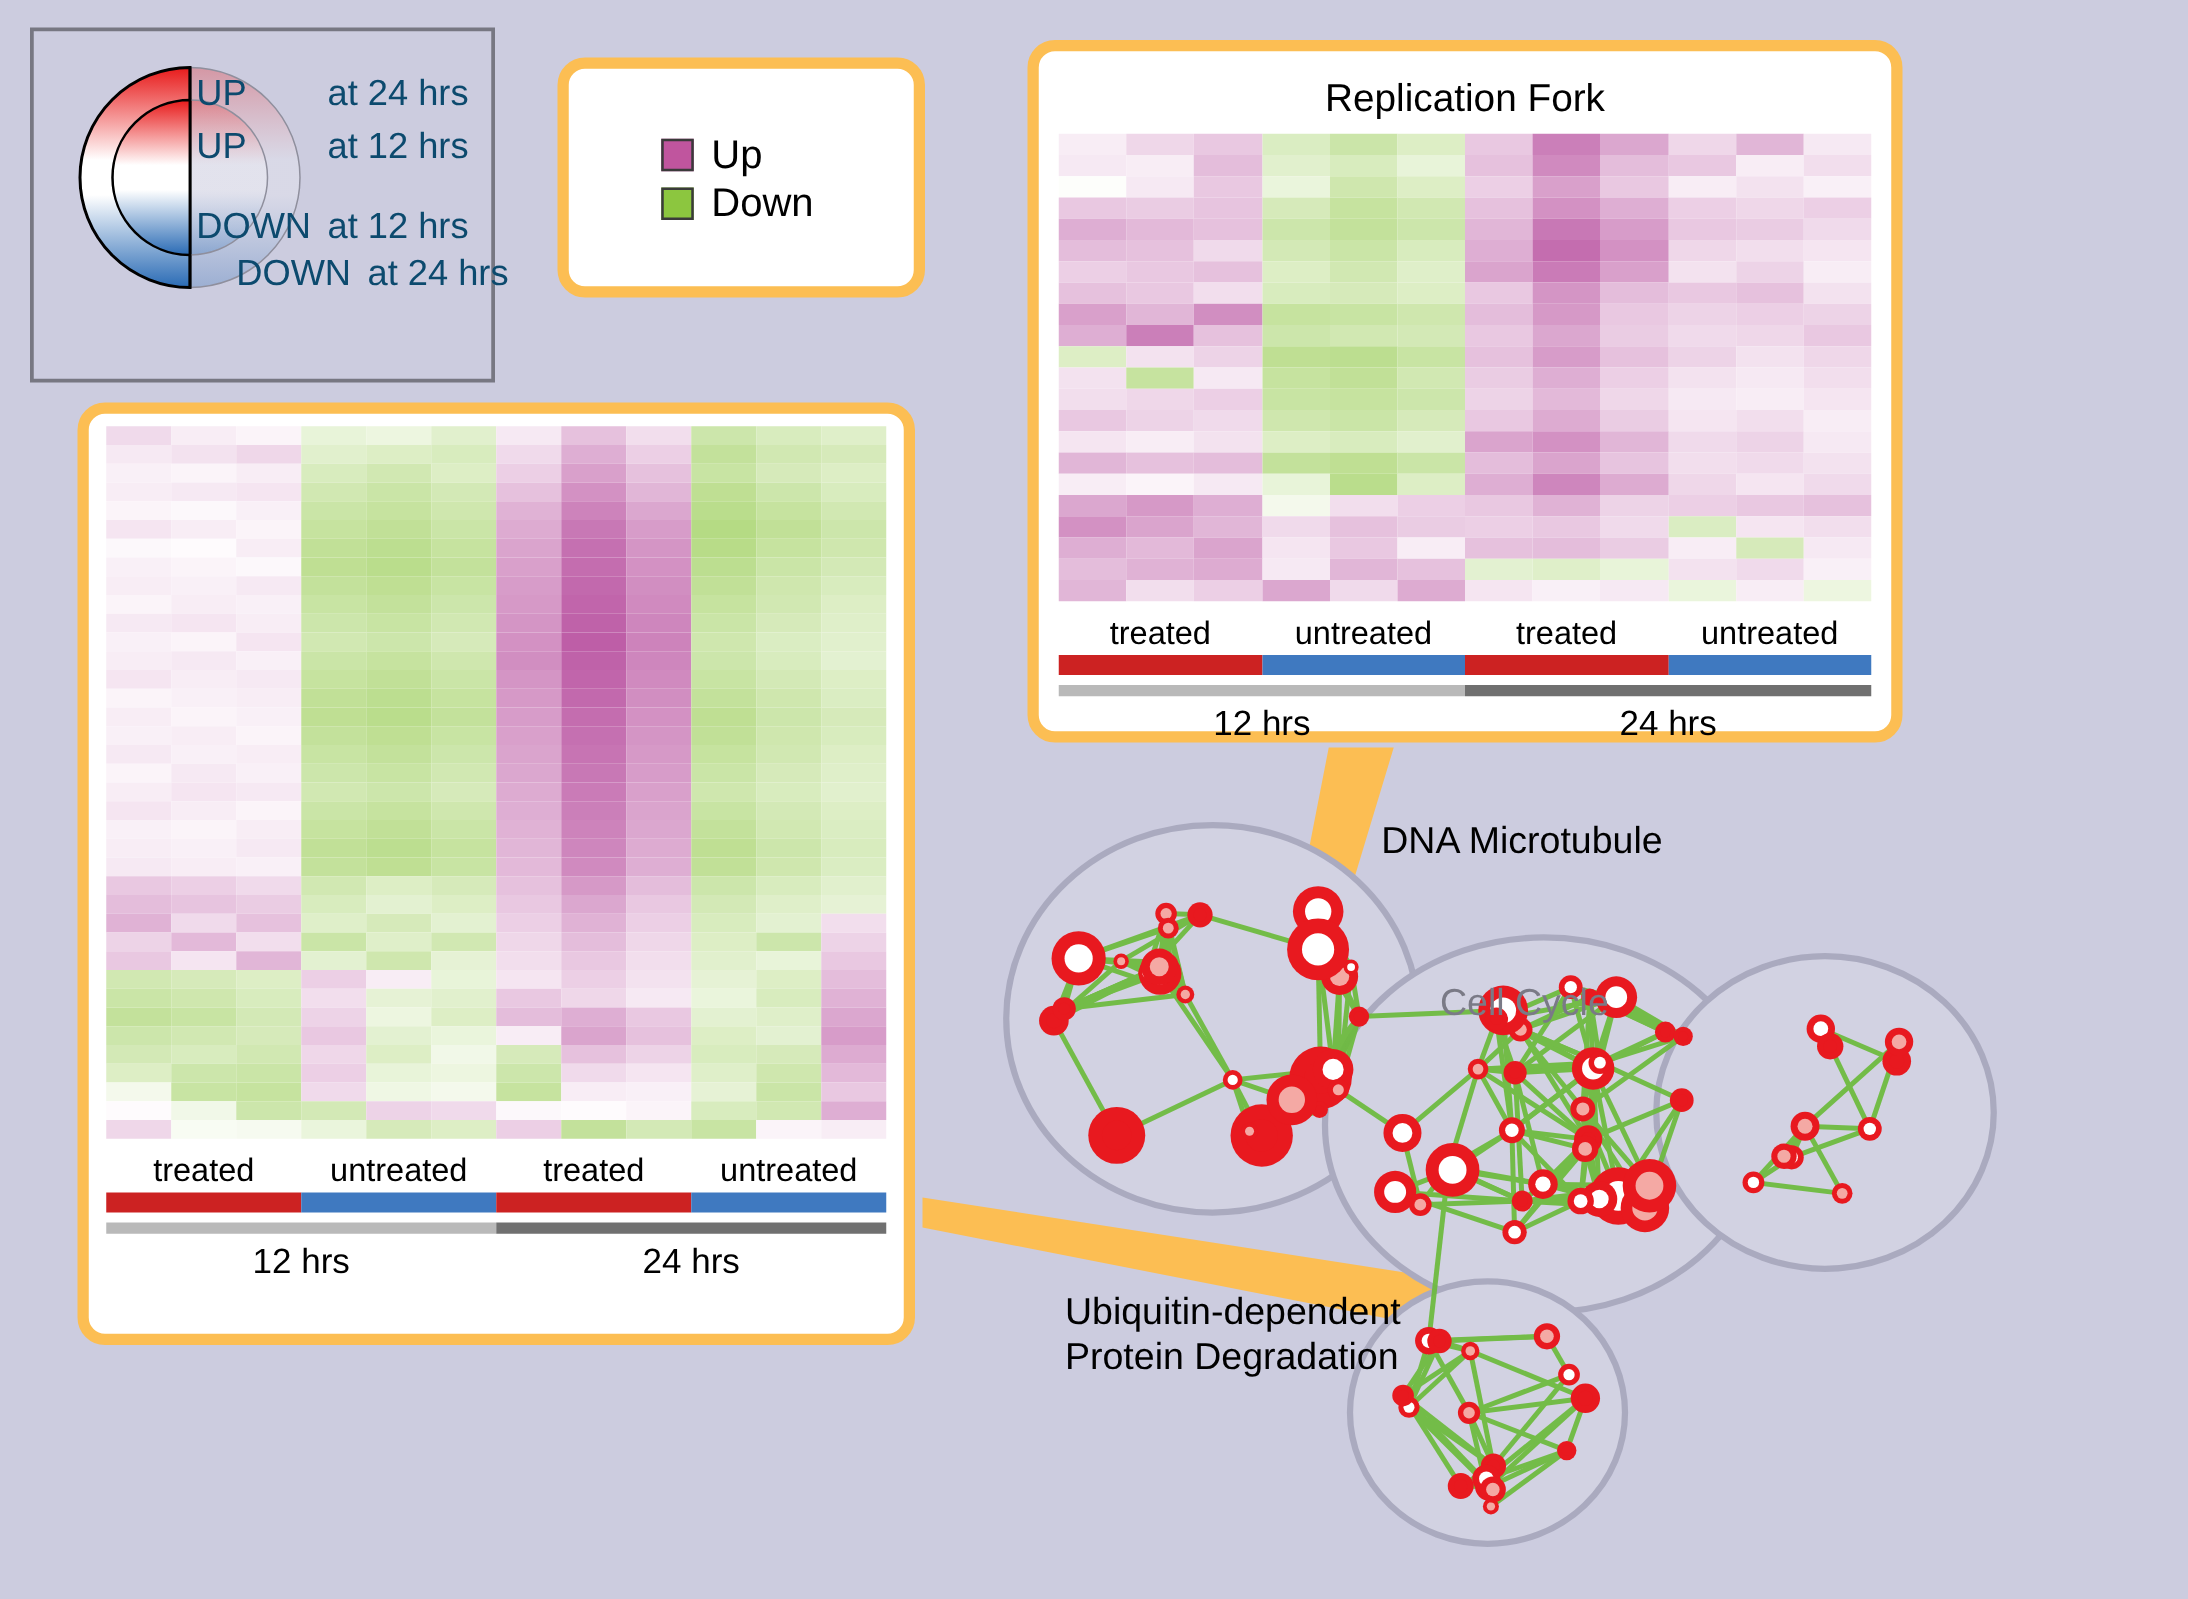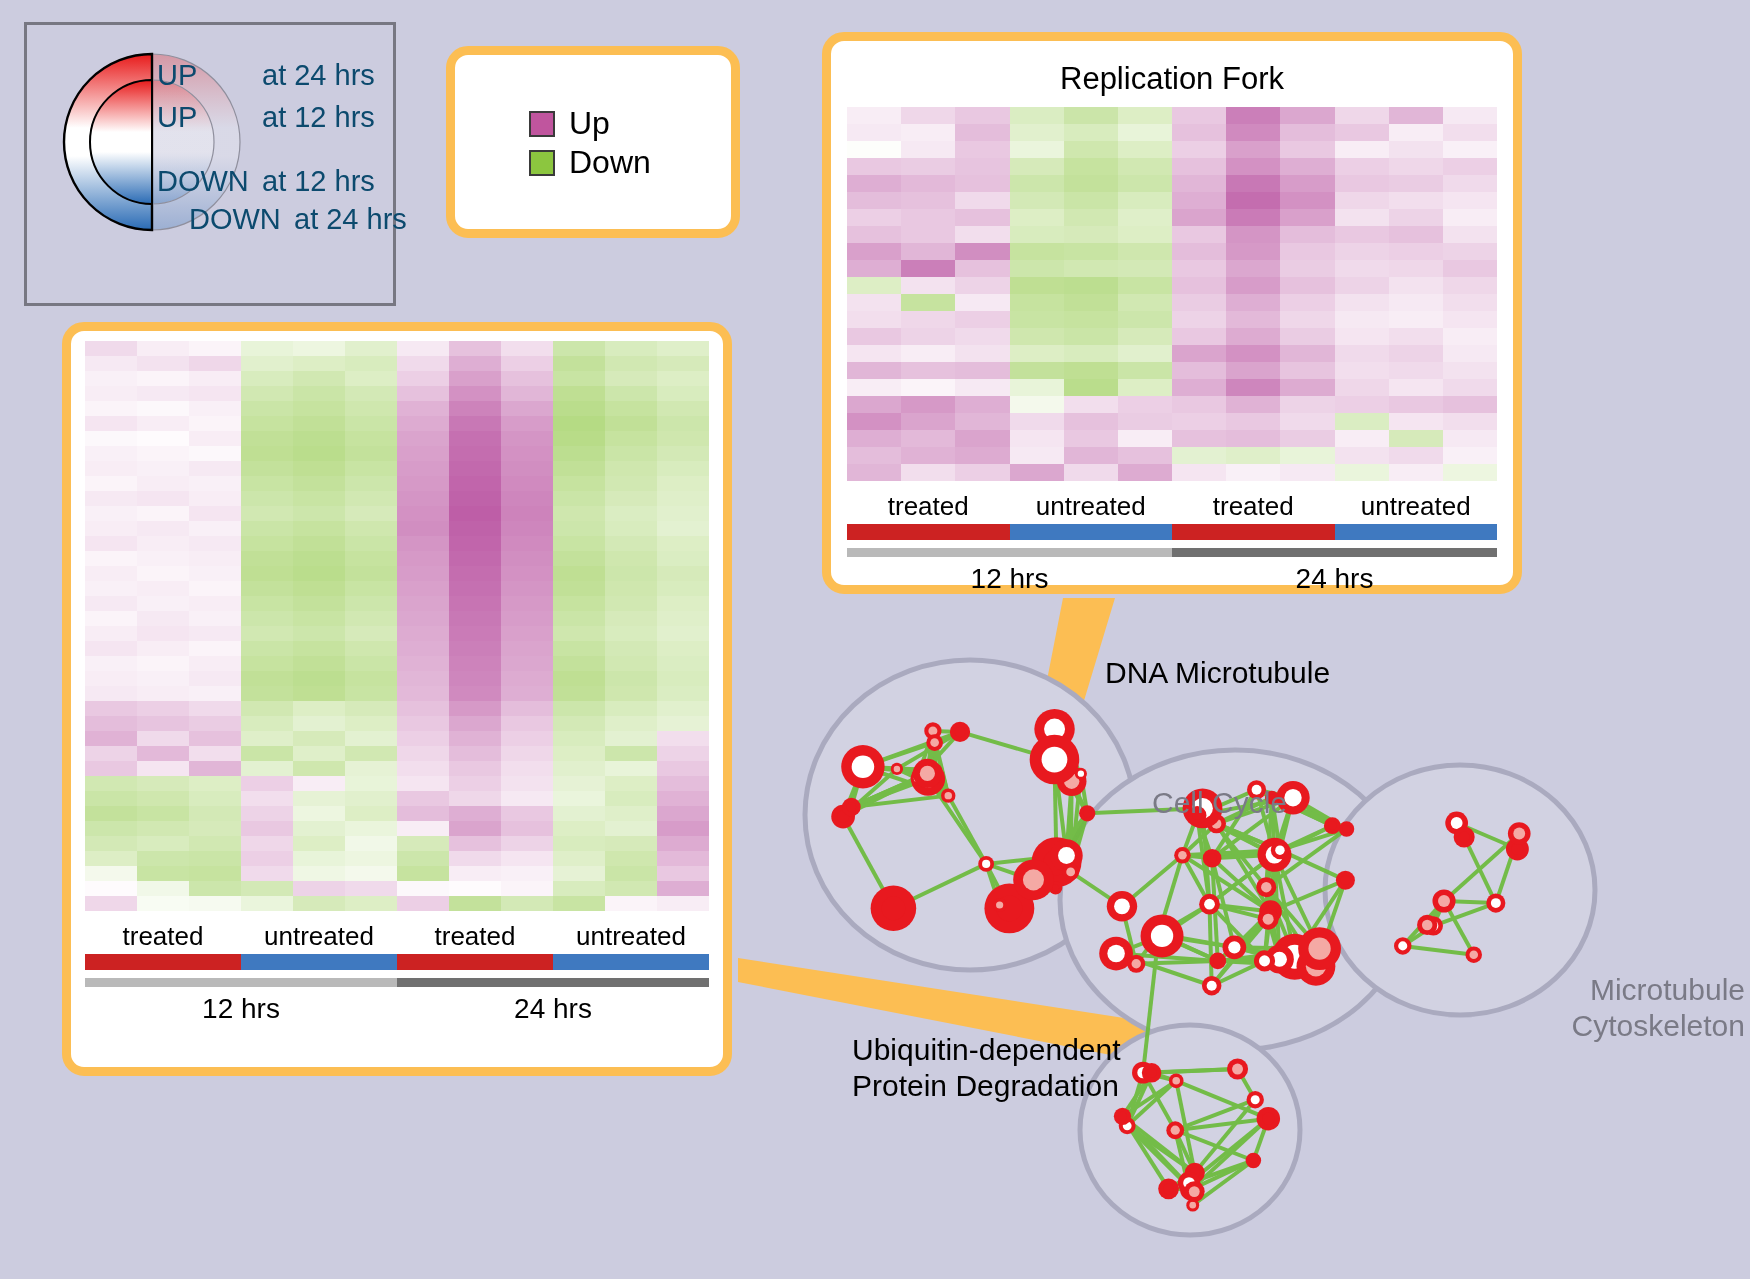--- a/index.html
+++ b/index.html
@@ -1472,17 +1472,15 @@
         </g>
         <g>
           <circle cx="391.59743431801644" cy="472.80847860328936" r="9.768393518295323" fill="#e8191f"></circle>
           <circle cx="391.59743431801644" cy="472.80847860328936" r="5.079564629513568" fill="#e8191f"></circle>
         </g>
       </g>
   </svg>
 
   <div class="net-label" style="left:345px;top:55px;">DNA Microtubule</div>
   <div class="net-label gray" style="left:392px;top:185px;">Cell Cycle</div>
-  <div class="net-label gray" style="left:620px;top:372px;text-align:right;width:365px;">Microtubule
-Cytoskeleton</div>
   <div class="net-label" style="left:92px;top:432px;">Ubiquitin-dependent
 Protein Degradation</div>
 </div>
 
 </body></html>

